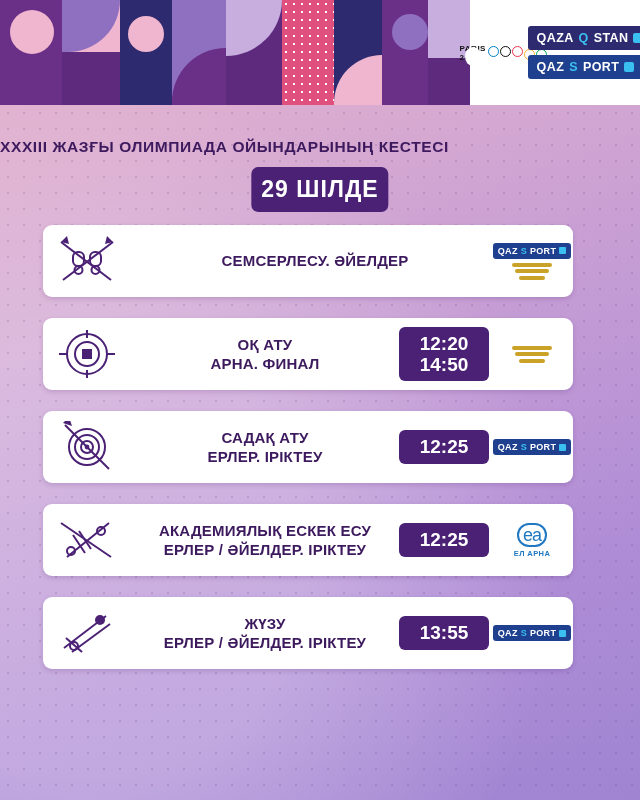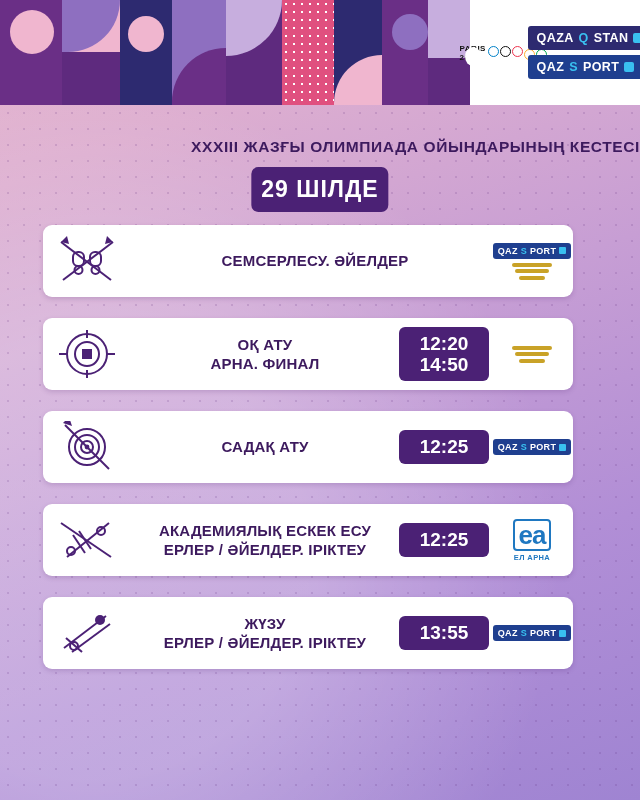--- a/index.html
+++ b/index.html
@@ -50,21 +50,21 @@
     color:#fff;font-weight:bold;font-size:12.5px;letter-spacing:.4px;
     padding:5px 9px;border-radius:3px;display:flex;align-items:center;gap:5px;
   }
   .brand.qazaqstan{background:#2d2a70;}
   .brand.qazsport{background:#1f3f8f;}
   .brand .bq{color:#39c0f0;}
   .brand .chip{width:10px;height:10px;border-radius:2px;background:#39c0f0;}
 
   
   .title{
-    position:absolute;left:0;right:0;top:138px;text-align:right;
+    position:absolute;left:0;right:0;top:138px;text-align:left;
     font-size:15.5px;font-weight:bold;letter-spacing:.6px;color:#3d1a5e;
   }
   .datepill{
     position:absolute;left:50%;transform:translateX(-50%);top:167px;
     background:#4b2175;color:#fff;border-radius:7px;
     padding:9px 10px;font-size:23px;font-weight:bold;letter-spacing:1px;
   }
 
   
   .rows{position:absolute;left:43px;top:225px;width:530px;}
@@ -96,22 +96,22 @@
   .qs{
     background:#1f3f8f;color:#fff;border-radius:3px;font-weight:bold;font-size:9px;
     letter-spacing:.3px;padding:3px 5px;display:flex;align-items:center;gap:3px;
   }
   .qs .bq{color:#39c0f0;}
   .qs .chip{width:7px;height:7px;border-radius:1px;background:#39c0f0;}
   .stripes{display:flex;flex-direction:column;gap:2.5px;align-items:center;}
   .stripes i{display:block;border-radius:2px;background:#c9a227;height:4px;}
   .elarna{display:flex;flex-direction:column;align-items:center;line-height:1;}
   .elarna .ea{
-    color:#1f78c1;font-size:26px;font-weight:bold;letter-spacing:-1px;
-    border:2px solid #1f78c1;border-radius:4px;padding:1px 4px;
+    color:#1f78c1;font-size:18px;font-weight:normal;letter-spacing:-1px;
+    border:2px solid #1f78c1;border-radius:12px;padding:1px 4px;
   }
   .elarna .cap{color:#1f78c1;font-size:7.5px;font-weight:bold;margin-top:3px;letter-spacing:.4px;}
 </style>
 </head>
 <body>
 
 <div class="page">
   <div class="dots"></div>
 
   <div class="banner">
@@ -235,20 +235,21 @@
           <circle cx="30" cy="26" r="18"></circle>
             <circle cx="30" cy="26" r="12"></circle>
             <circle cx="30" cy="26" r="6"></circle>
           <circle cx="30" cy="26" r="2.4" fill="#4b2175" stroke="none"></circle>
           <line x1="8" y1="4" x2="52" y2="48"></line>
           <path d="M6 2 l9 3 l-3 -9 z" fill="#4b2175" stroke="none"></path>
         </svg>
       </div>
       <div class="evt">
         <span>САДАҚ АТУ</span>
+        <span class="l2">ЕРЛЕР. ІРІКТЕУ</span>
       </div>
       <div class="times">
         <div>12:25</div>
       </div>
       <div class="chan">
         <div class="qs">
           <span>QAZ</span>
             <span class="bq">S</span>
             <span>PORT</span>
           <span class="chip"></span>

